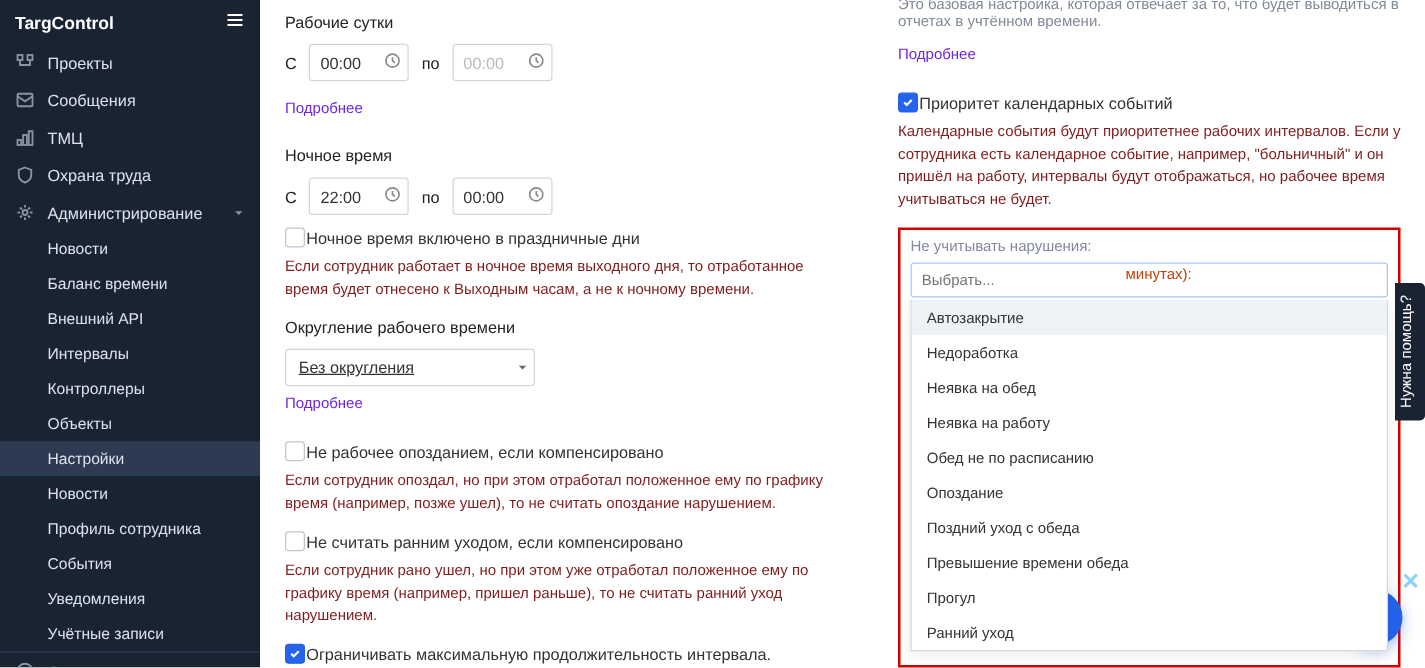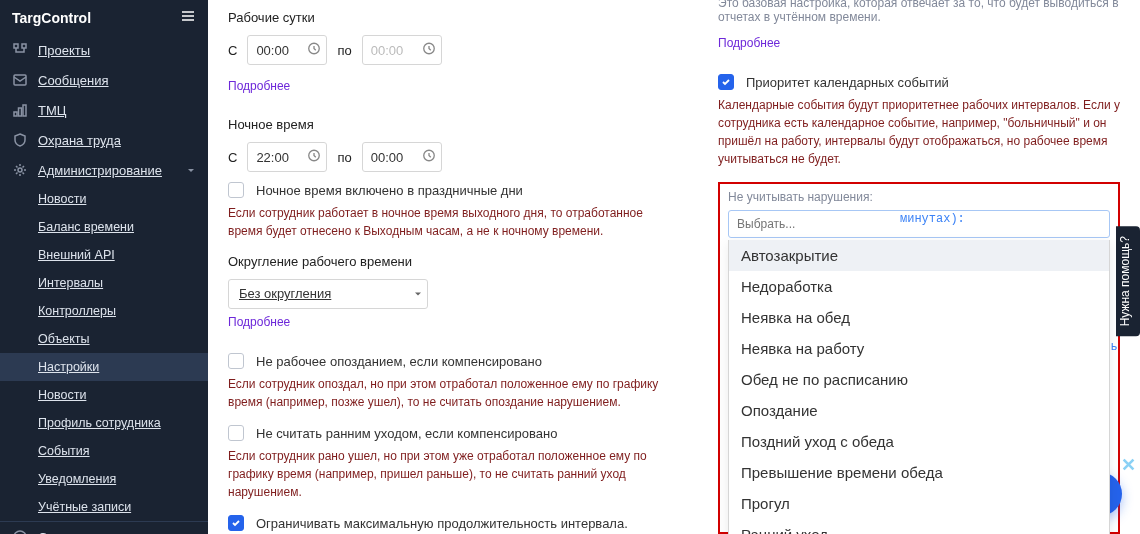--- a/index.html
+++ b/index.html
@@ -2,58 +2,58 @@
 <html><head>
 <meta charset="utf-8">
 <style>
 * { margin: 0; padding: 0; box-sizing: border-box; }
 body { font-family: Arial, sans-serif; font-size: 13px; color: #333; background: #fff; overflow: hidden; }
 .app { display: flex; width: 1140px; height: 534px; position: relative; }
 .sidebar { width: 208px; background: #1a2332; color: #ccc; display: flex; flex-direction: column; }
 .sidebar-header { display: flex; align-items: center; justify-content: space-between; padding: 8px 12px; color: #fff; font-weight: bold; font-size: 14px; }
 .hamburger { cursor: pointer; }
 .hamburger svg { width: 16px; height: 16px; fill: #fff; }
-.nav-item { display: flex; align-items: flex-end; padding: 7px 12px; cursor: pointer; font-size: 13px; color: #dde3ec; text-decoration: underline; }
+.nav-item { display: flex; align-items: flex-end; padding: 7px 12px; cursor: pointer; font-size: 13px; color: #dde3ec; }
 .nav-item .icon { width: 16px; height: 16px; margin-right: 10px; flex-shrink: 0; }
 .nav-item .icon svg { width: 16px; height: 16px; fill: none; stroke: #8a93a4; stroke-width: 1.5; }
 .nav-item .chev { margin-left: auto; }
 .nav-item .chev svg { width: 10px; height: 10px; fill: #8a93a4; }
 .subnav .nav-item { padding-left: 38px; font-size: 12.5px; }
 .nav-item.active { background: #2c3a52; }
 .sidebar-footer { margin-top: auto; border-top: 1px solid #2c3a52; }
 .content { flex: 1; display: flex; overflow: hidden; }
 .col { padding: 0 20px 20px 20px; overflow-y: auto; }
 .col-left { width: 490px; border-right: 0; }
 .col-right { flex: 1; position: relative; }
 .section-title { font-size: 13px; color: #222; margin: 10px 0; }
 .row { display: flex; align-items: center; gap: 10px; margin: 8px 0; }
 .row .lbl { font-size: 13px; color: #222; }
 .time-input { position: relative; width: 80px; }
 .time-input input { width: 100%; height: 30px; padding: 4px 26px 4px 8px; border: 1px solid #d6d6d6; border-radius: 3px; font-size: 13px; color: #333; }
 .time-input.disabled input { color: #bbb; }
 .time-input .clock { position: absolute; right: 6px; top: 50%; transform: translateY(-50%); pointer-events: none; }
 .time-input .clock svg { width: 14px; height: 14px; fill: none; stroke: #888; stroke-width: 1.5; }
 .link { color: #6d28d9; font-size: 12px; cursor: pointer; margin: 6px 0 14px 0; display: inline-block; }
-.checkbox-row { display: flex; align-items: center; gap: 12px; margin: 10px 0 6px 0; }
+.checkbox-row { display: flex; align-items: center; gap: 1px; margin: 10px 0 6px 0; }
 .checkbox { width: 16px; height: 16px; border: 1px solid #c0c6d0; border-radius: 3px; display: inline-flex; align-items: center; justify-content: center; cursor: pointer; flex-shrink: 0; }
 .checkbox.checked { background: #2563eb; border-color: #2563eb; }
 .checkbox.checked svg { width: 10px; height: 10px; fill: #fff; }
 .helper { font-size: 12px; color: #7f1d1d; line-height: 1.5; margin: 4px 0 14px 0; }
 .select { position: relative; width: 200px; text-decoration: underline; }
 .select .sel-display { height: 30px; border: 1px solid #d6d6d6; border-radius: 3px; padding: 6px 24px 6px 10px; font-size: 13px; cursor: pointer; background: #fff; }
 .select .chev-down { position: absolute; right: 6px; top: 50%; transform: translateY(-50%); pointer-events: none; }
 .select .chev-down svg { width: 8px; height: 8px; fill: #666; }
 .truncated { font-size: 12px; color: #82899a; margin-bottom: 6px; }
 .dropdown-container { position: relative; border: 2px solid #d20000; padding: 6px 8px 8px 8px; margin: 6px 0 14px 0; }
 .dd-label { font-size: 12px; color: #82899a; margin-bottom: 6px; }
 .dd-search { height: 28px; width: 100%; border: 1px solid #a7c7f5; border-radius: 3px; padding: 4px 8px; font-size: 12px; color: #999; }
 .dd-list { position: absolute; left: 8px; right: 8px; top: 56px; background: #fff; border: 1px solid #d6d6d6; border-top: none; box-shadow: 0 4px 12px rgba(0,0,0,0.08); z-index: 10; }
-.dd-item { padding: 7px 12px; font-size: 15px; cursor: pointer; }
+.dd-item { padding: 7px 12px; font-size: 12px; cursor: pointer; }
 .dd-item.highlight { background: #eef1f5; }
-.col-right .background { font-size: 12px; color: #3b82f6; line-height: 1.55; font-family: Liberation Mono, monospace; }
+.col-right .background { font-size: 12px; color: #c2410c; line-height: 1.55; }
 .chat-btn { position: absolute; right: 18px; bottom: 18px; width: 44px; height: 44px; border-radius: 50%; background: #2563eb; display: flex; align-items: center; justify-content: center; cursor: pointer; box-shadow: 0 4px 12px rgba(37,99,235,0.4); }
 .chat-btn svg { width: 20px; height: 20px; fill: #fff; }
 .close-x { position: absolute; right: 4px; bottom: 58px; color: #8ad1f5; font-size: 18px; cursor: pointer; font-weight: bold; }
 .help-tab { position: absolute; right: 0; top: 226px; width: 24px; background: #1a2332; color: #fff; writing-mode: vertical-rl; text-align: center; padding: 10px 2px; font-size: 12px; cursor: pointer; border-radius: 4px 0 0 4px; transform: rotate(180deg); }
 </style>
 </head>
 <body>
 
 <div class="app">
   <div class="sidebar">

